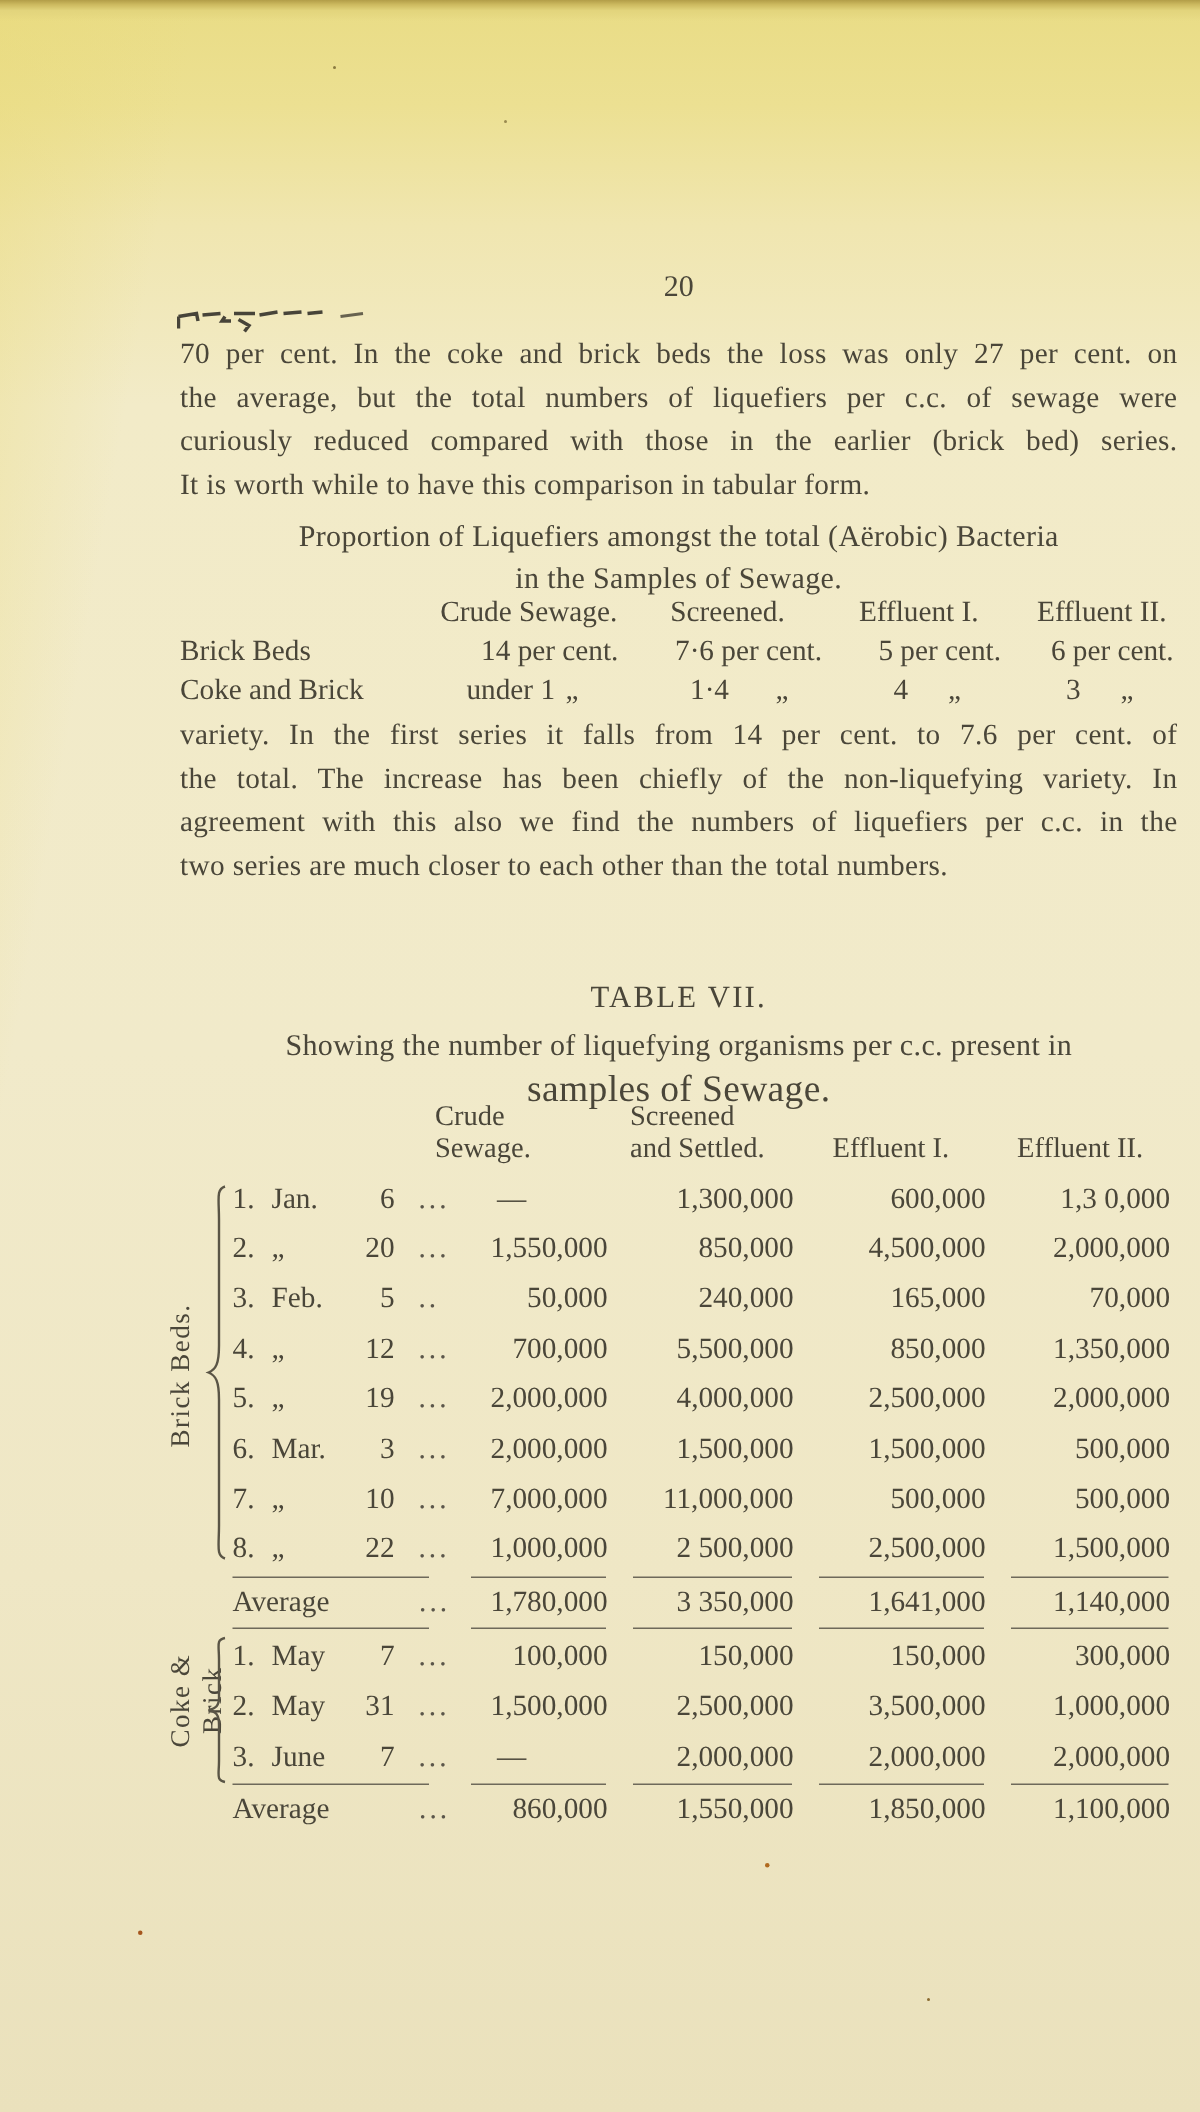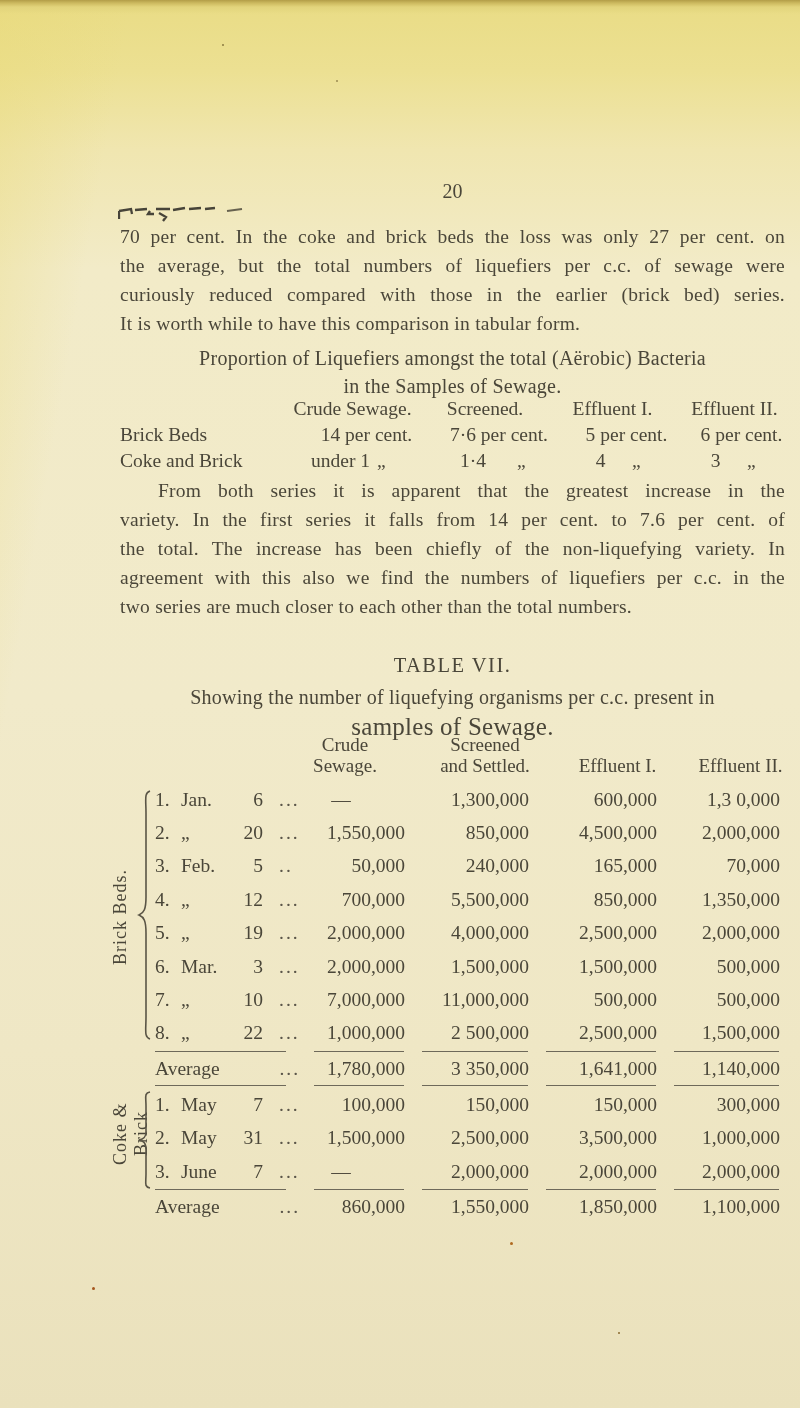--- a/index.html
+++ b/index.html
@@ -19,21 +19,21 @@
   
   .ptable{position:absolute;left:120px;top:396px;width:665px;font-size:19.5px;}
   .prow{display:grid;grid-template-columns:170px 125px 140px 115px 115px;height:26px;align-items:center;}
   .ph{text-align:center;}
   .ph4{padding-left:14px;}
   .pv{text-align:center;padding-left:28px;}
   .vq{display:flex;align-items:center;padding-left:14px;}
   .vq .v{flex:1;text-align:center;}
   .vq .q{width:38px;text-align:left;}
   
-  .t7h{position:absolute;font-size:19px;text-align:center;line-height:21px;}
+  .t7h{position:absolute;font-size:19px;line-height:21px;}
   .t7{position:absolute;left:155px;top:783px;width:628px;display:grid;font-size:19.5px;
       grid-template-columns:145px 108px 124px 128px 123px;
       grid-template-rows:repeat(8,33.4px) 4px 30px 4px repeat(3,33.4px) 4px 30px;}
   .lblcell{display:flex;align-items:center;}
   .no{width:26px;}
   .mo{width:52px;}
   .dy{width:30px;text-align:right;}
   .dt{margin-left:16px;letter-spacing:2px;color:#5b564a;}
   .numcell{display:flex;align-items:center;justify-content:flex-end;padding-right:3px;}
   .numcell.ctr{justify-content:center;padding-right:26px;}
@@ -99,21 +99,20 @@
           <span class="q">„</span>
         </div>
       <div class="vq">
           <span class="v">3</span>
           <span class="q">„</span>
         </div>
     </div>
   </div>
 
   <div class="blk" style="top:476px;">
-    <div class="line just indent">From both series it is apparent that the greatest increase in the</div>
     <div class="line just">variety.  In the first series it falls from 14 per cent. to 7.6 per cent. of</div>
     <div class="line just">the total.  The increase has been chiefly of the non-liquefying variety.  In</div>
     <div class="line just">agreement with this also we find the numbers of liquefiers per c.c. in the</div>
     <div class="line lastline">two series are much closer to each other than the total numbers.</div>
   </div>
 
   <div class="blk line ctrline t7title" style="top:651px;">TABLE VII.</div>
   <div class="blk line ctrline" style="top:683px;font-size:20px;">Showing the number of liquefying organisms per c.c. present in</div>
   <div class="blk line ctrline" style="top:712px;font-size:25px;">samples of Sewage.</div>
 

